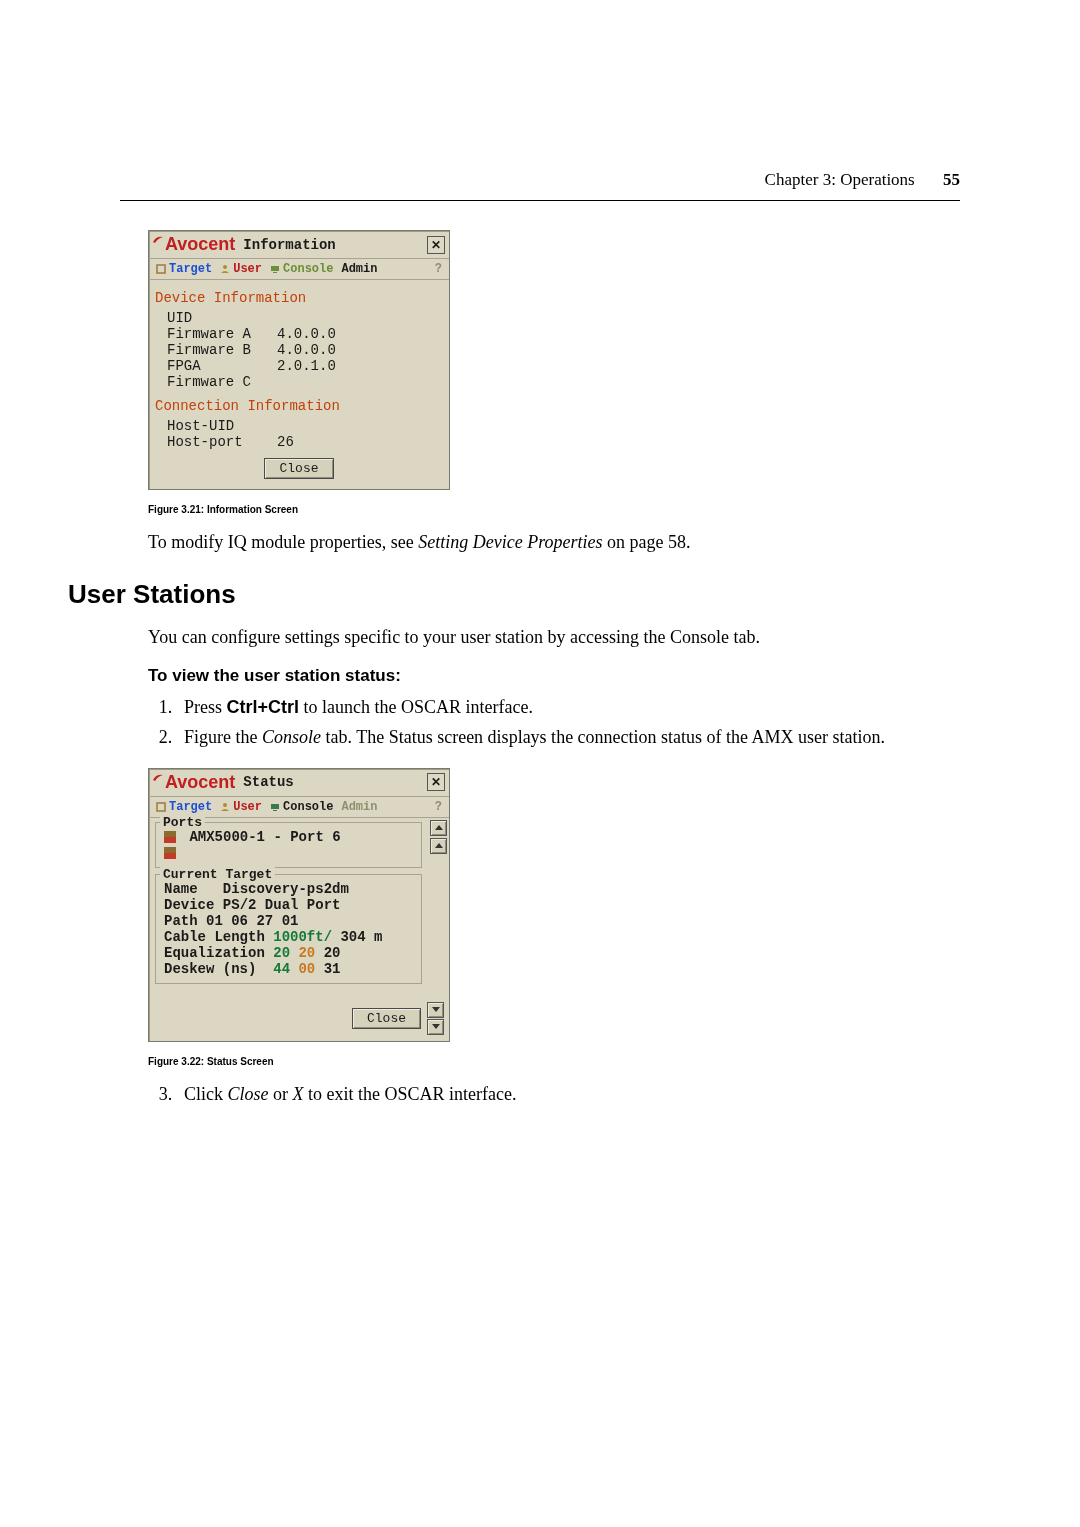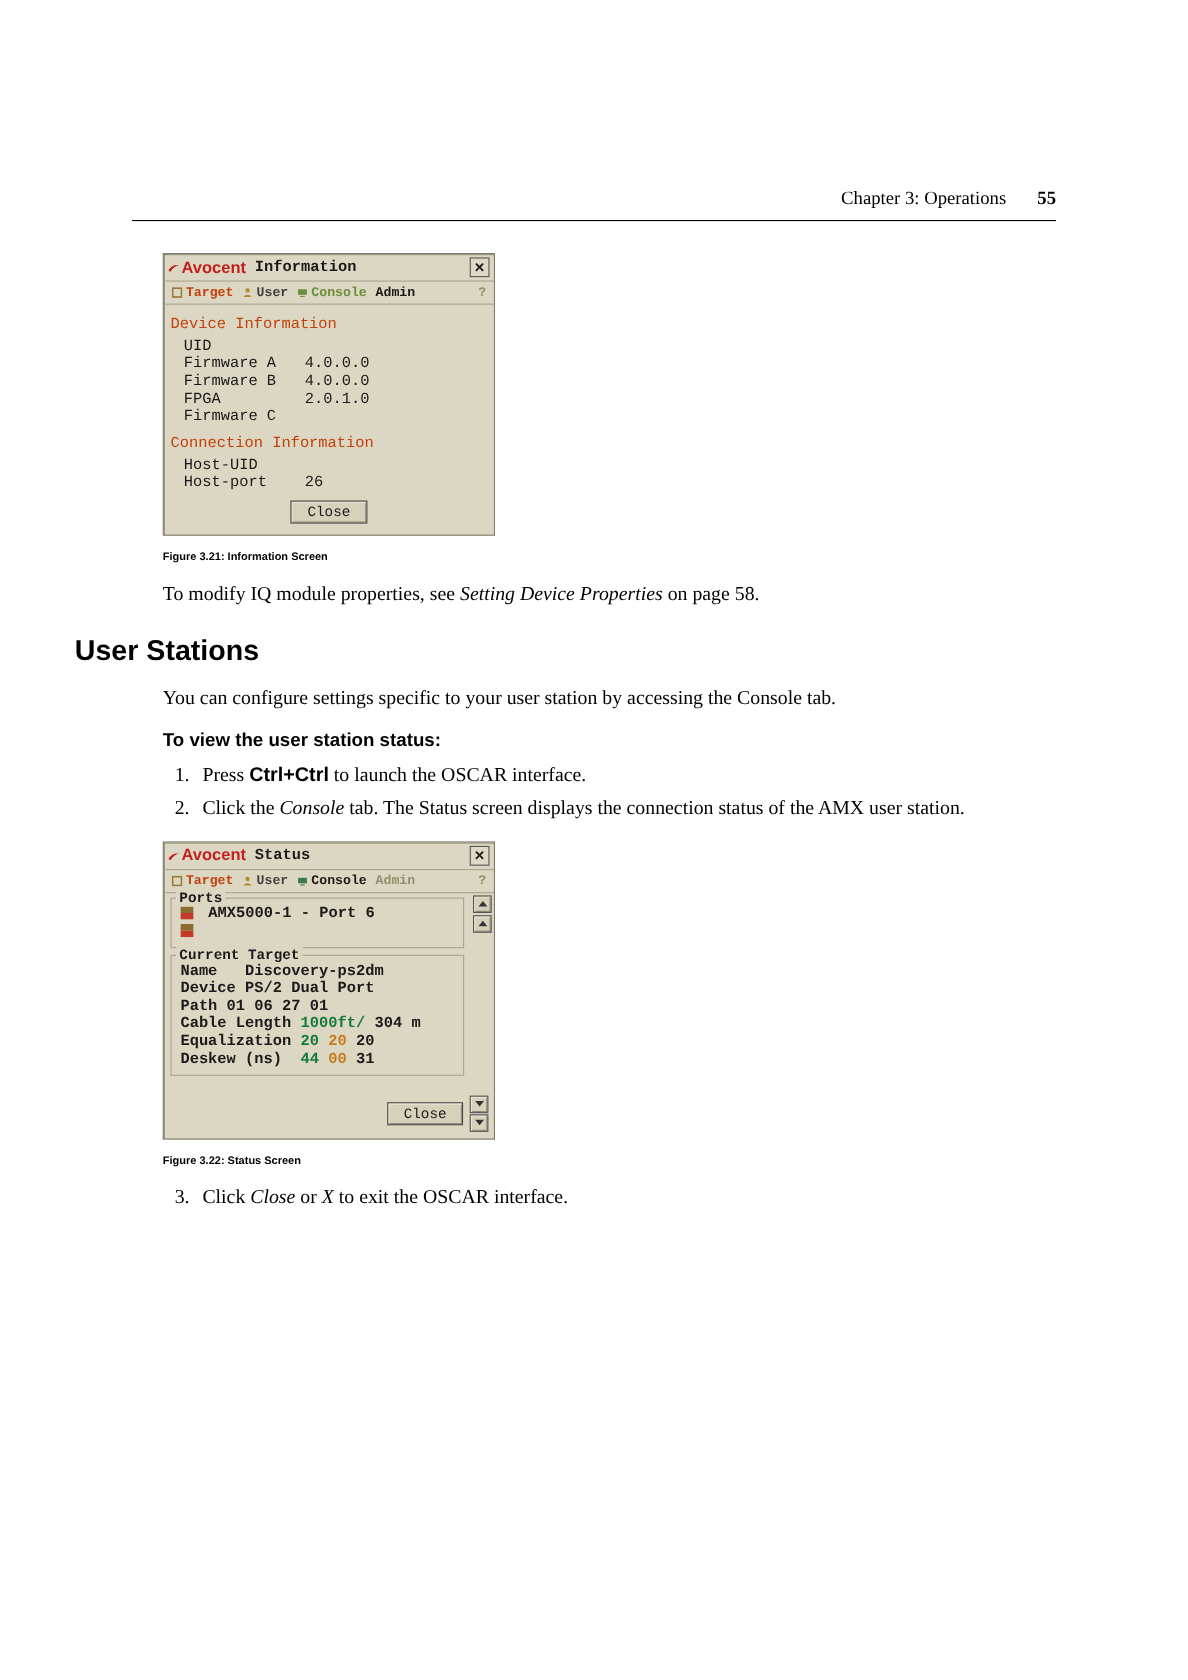--- a/index.html
+++ b/index.html
@@ -83,25 +83,25 @@
     box-shadow: 1px 1px 0 #9e9a89 inset;
     margin: 16px 0 10px 0;
   }
   .oscar .titlebar {
     display: flex;
     align-items: center;
     padding: 3px 4px;
     border-bottom: 1px solid #a8a48f;
   }
   .oscar .logo {
-    display:inline-flex; align-items:center; gap:2px;
+    display:inline-flex; align-items:flex-start; gap:2px;
     font-family: Arial, sans-serif;
     color: #c02020;
     font-weight: bold;
-    font-size: 15px;
+    font-size: 18px;
   }
   .oscar .logo svg { display:block; }
   .oscar .ttl {
     flex: 1;
     text-align: left;
     font-weight: bold;
     padding-left: 8px;
   }
   .close-x {
     width: 16px; height: 16px;
@@ -117,22 +117,22 @@
   .oscar .tabs {
     display:flex;
     gap:2px;
     padding: 2px 4px;
     font-size: 12px;
     font-weight: bold;
     border-bottom: 1px solid #a8a48f;
     align-items: center;
   }
   .oscar .tab { display:inline-flex; align-items:center; gap:3px; padding:1px 3px;}
-  .t-target { color:#c2410c; }
-  .t-user { color:#404040; }
+  .t-target { color:#1d4ed8; }
+  .t-user { color:#b91c1c; }
   .t-console { color:#6b8e3a; }
   .t-admin { color:#1a1a1a; }
   .t-help { color:#8f8f6a; margin-left:auto; padding-right:2px;}
   .oscar .panel { padding: 6px 8px 10px 8px; }
   .sect { font-weight: normal; color:#c2410c; margin: 4px 0 4px -2px;}
   .kv { display:flex; }
   .kv .k { width: 110px; padding-left: 10px;}
   .kv .v { }
   .btn3d {
     display:inline-block;
@@ -278,21 +278,21 @@
 
     <h2 class="section">User Stations</h2>
 
     <div class="indent">
     <p class="body">You can configure settings specific to your user station by accessing the Console tab.</p>
 
     <div class="subhead">To view the user station status:</div>
 
     <ol class="steps" start="1">
       <li><span>Press </span><span class="sans-b">Ctrl+Ctrl</span><span> to launch the OSCAR interface.</span></li>
-      <li><span>Click the </span><em>Console</em><span> tab. The Status screen displays the connection status of the AMX user station.</span></li>
+      <li><span>Figure the </span><em>Console</em><span> tab. The Status screen displays the connection status of the AMX user station.</span></li>
     </ol>
 
     <div class="oscar status">
       <div class="titlebar">
         <span class="logo">
           <svg class="tiny-icon" viewBox="0 0 10 10">
                 <path d="M0 8 Q3 2 10 3 Q5 4 2 9 Z" fill="#c02020"></path>
               </svg>
           <span>Avocent</span>
         </span>

